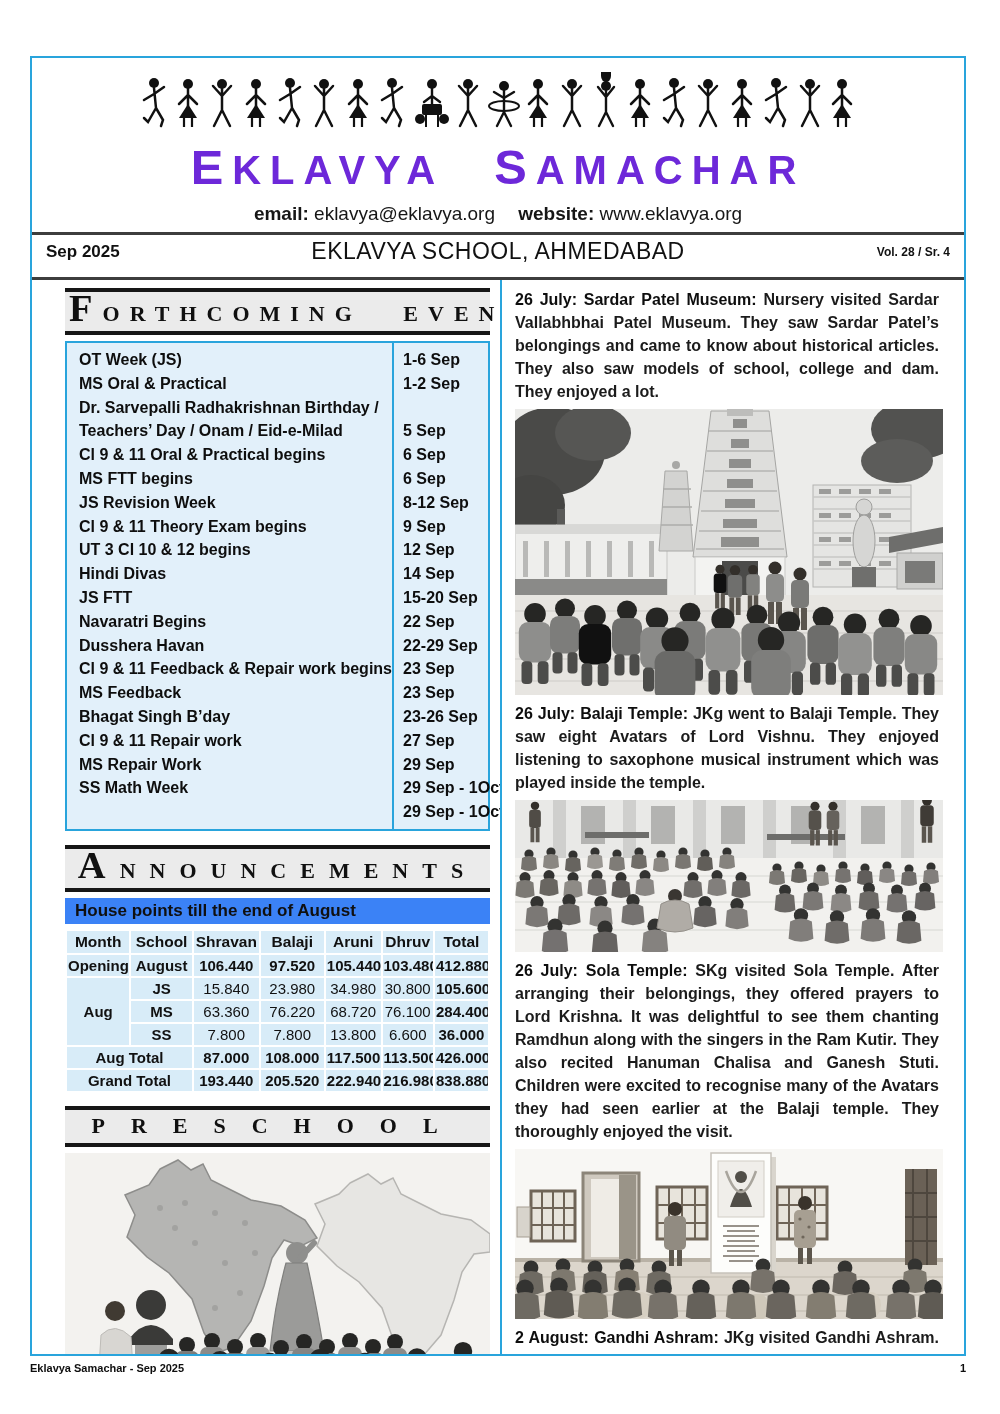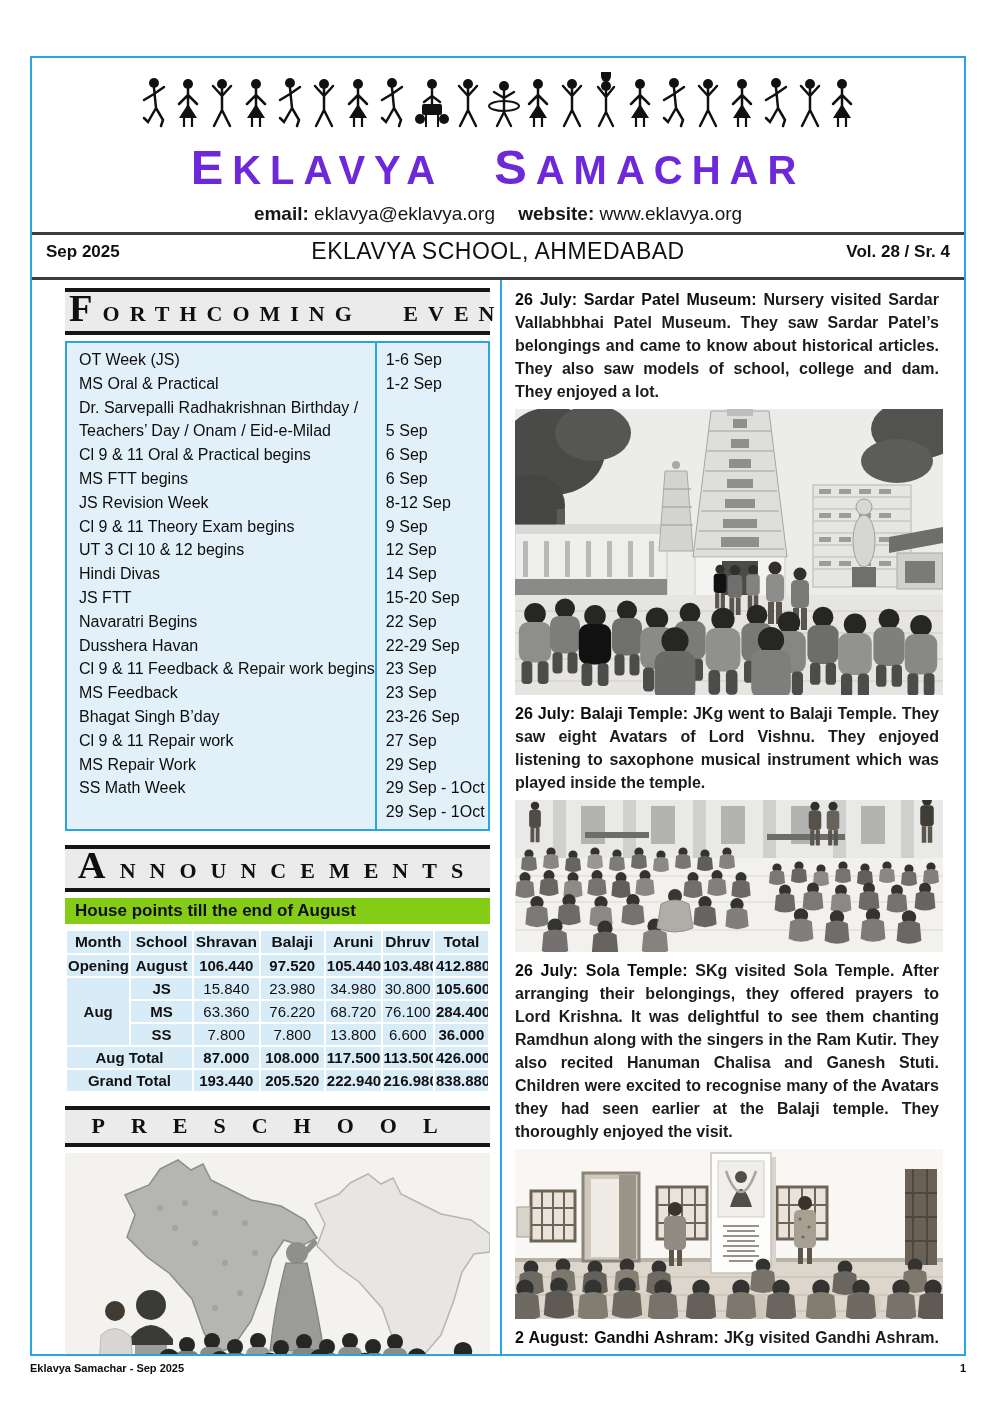--- a/index.html
+++ b/index.html
@@ -23,48 +23,48 @@
   .title .tw::first-letter{font-size:1.22em;}
   .contact{font-size:19px;margin-top:2px;color:#161616;}
   .contact b{margin-left:18px;}
   .contact b:first-child{margin-left:0;}
   .infobar{
     margin-top:7px;border-top:3px solid #3d3d3d;border-bottom:3px solid #3d3d3d;
     display:flex;align-items:center;padding:3px 14px 12px 14px;
   }
   .infobar .ib-date{font-weight:bold;font-size:17px;width:180px;text-align:left;}
   .infobar .ib-school{flex:1;text-align:center;font-size:23px;letter-spacing:0.5px;}
-  .infobar .ib-vol{font-weight:bold;font-size:17px;width:180px;text-align:right;}
+  .infobar .ib-vol{font-weight:bold;font-size:12px;width:180px;text-align:right;}
   
   .columns{display:flex;height:1102px;overflow:hidden;}
   .col-left{width:470px;border-right:2px solid #29a4dc;box-sizing:border-box;
     padding:0 10px 0 33px;overflow:hidden;}
   .col-right{flex:1;padding:8px 25px 0 13px;overflow:hidden;}
   
   .sec{
     margin:8px 0 6px;border-top:4px solid #161616;border-bottom:4px solid #161616;
     background:#ebebeb;padding:1px 4px 2px;
     font-family:"Liberation Serif",serif;font-weight:bold;color:#101010;text-align:center;
   }
   .sec-t{display:block;font-size:22px;line-height:30px;letter-spacing:10px;word-spacing:26px;white-space:nowrap;}
   .sec-t::first-letter{font-size:1.75em;}
   .sec-t.sp-med{letter-spacing:14px;}
   .sec-t.sp-wide{letter-spacing:26px;}
   .sec-t.nodrop::first-letter{font-size:inherit;}
   
   .events{
     border:2px solid #29a4dc;background:#e2f0fa;display:flex;
-    font-weight:normal;font-size:16px;color:#0e0e0e;
+    font-weight:bold;font-size:16px;color:#0e0e0e;
   }
   .ev-names{flex:1;padding:5px 0 5px 12px;}
   .ev-dates{width:118px;border-left:2px solid #29a4dc;padding:5px 0 5px 9px;}
   .ev-names div,.ev-dates div{height:23.8px;line-height:23.8px;white-space:nowrap;}
   
   .house-caption{
-    margin:6px 0 5px;background:#84cc16;font-weight:bold;font-size:17px;
+    margin:6px 0 5px;background:#3b82f6;font-weight:bold;font-size:17px;
     padding:3px 0 3px 10px;color:#101010;
   }
   table.house{
     width:100%;border-collapse:collapse;border:2px solid #29a4dc;background:#d8ecf8;
     font-size:15px;table-layout:fixed;
   }
   table.house th,table.house td{
     border:2px solid #ffffff;text-align:center;padding:2px 1px;white-space:nowrap;overflow:hidden;
   }
   table.house th{font-size:15.5px;}

